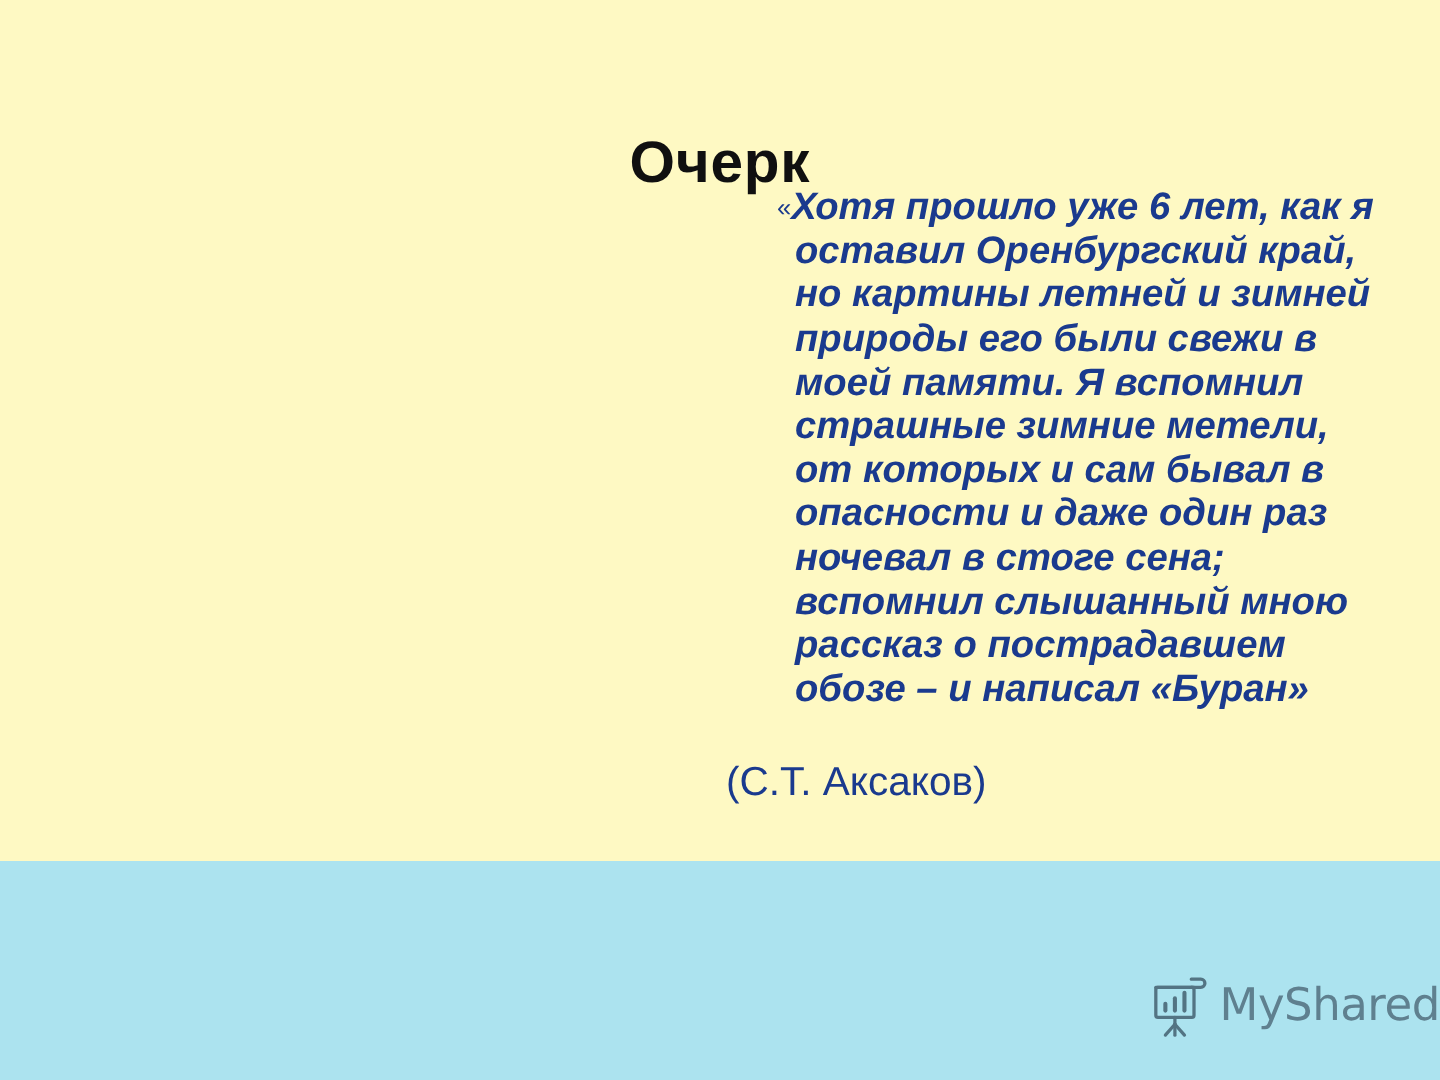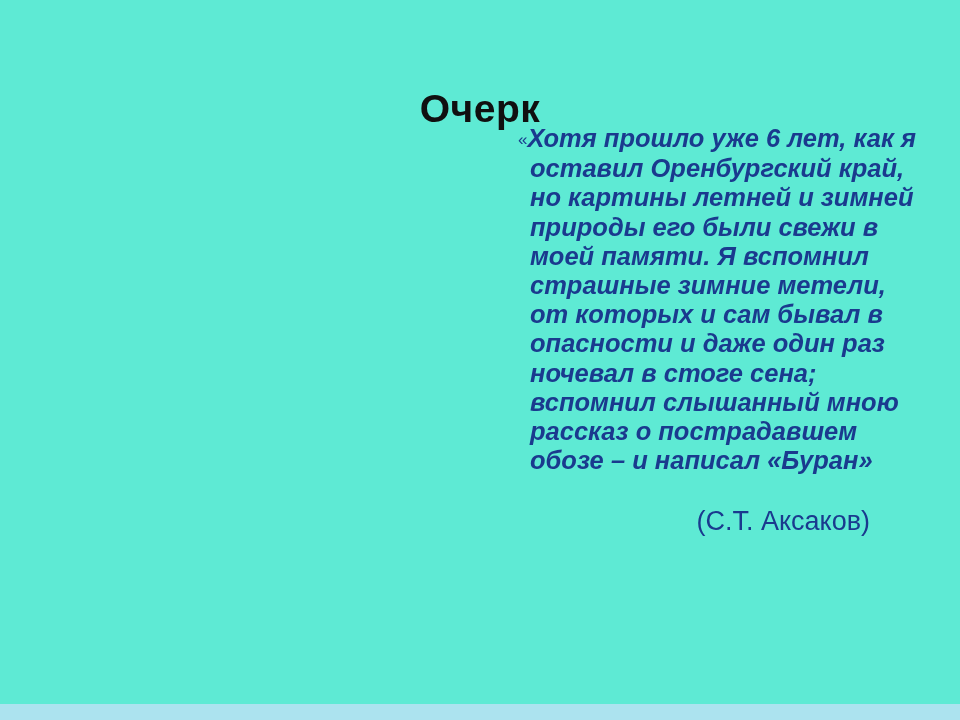--- a/index.html
+++ b/index.html
@@ -10,22 +10,22 @@
   body {
     width: 960px;
     height: 720px;
     background: #ace3ef;
     font-family: "Liberation Sans", sans-serif;
     overflow: hidden;
   }
   .slide {
     position: relative;
     width: 960px;
-    height: 704px;
-    background: #5eead4;
+    height: 574px;
+    background: #fef9c3;
     box-sizing: border-box;
   }
 
   
   .slide-title {
     position: absolute;
     left: 0;
     top: 62px;
     width: 960px;
     text-align: center;
@@ -69,24 +69,23 @@
     padding-left: 18px;
   }
   .quote-open-mark {
     font-size: 17px;
     font-style: normal;
     font-weight: normal;
     vertical-align: 2px;
   }
   .quote-attribution {
     position: absolute;
-    left: 512px;
+    left: 484px;
     top: 505px;
     width: 392px;
-    text-align: right;
     padding-right: 34px;
     box-sizing: border-box;
     font-size: 27px;
     line-height: 32px;
     font-style: normal;
     font-weight: normal;
     color: #1a3a8e;
     font-family: "Liberation Sans", sans-serif;
   }
 
@@ -120,14 +119,31 @@
 
   <h1 class="slide-title">Очерк</h1>
 
 
   <div class="quote-block">
     <span class="quote-open-mark">«</span><span>Хотя прошло уже 6 лет, как я оставил Оренбургский край, но картины летней и зимней природы его были свежи в моей памяти. Я вспомнил страшные зимние метели, от которых и сам бывал в опасности и даже один раз ночевал в стоге сена; вспомнил слышанный мною рассказ о пострадавшем обозе –  и написал «Буран»</span>
   </div>
 
   <div class="quote-attribution">(С.Т. Аксаков)</div>
 
+  <div class="watermark">
+    <span class="watermark-icon-wrap">
+      <svg class="watermark-icon" viewBox="0 0 44 46" xmlns="http://www.w3.org/2000/svg" fill="none" stroke="#4f6f7e" stroke-width="2.4" stroke-linecap="round" stroke-linejoin="round">
+        <rect x="5" y="9" width="28" height="22" rx="1.5"></rect>
+        <path d="M5 9 h28"></path>
+        <path d="M31 3 h7 a3 3 0 0 1 0 6 h-7"></path>
+        <path d="M19 31 v5"></path>
+        <path d="M19 36 l-7 8"></path>
+        <path d="M19 36 l7 8"></path>
+        <path d="M19 36 v8"></path>
+        <path d="M12 26 v-5" stroke-width="3"></path>
+        <path d="M19 26 v-9" stroke-width="3"></path>
+        <path d="M26 26 v-13" stroke-width="3"></path>
+      </svg>
+    </span>
+    <span class="watermark-text">MyShared</span>
+  </div>
 
 </div>
 
 </body></html>

